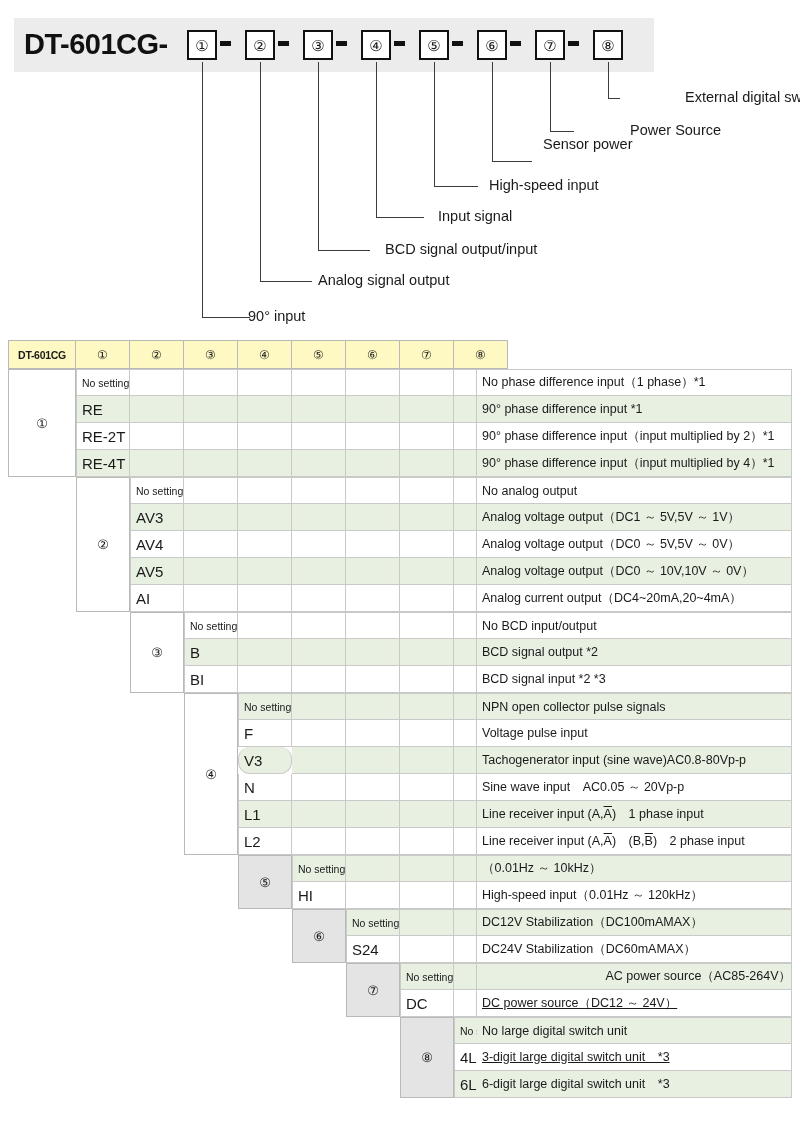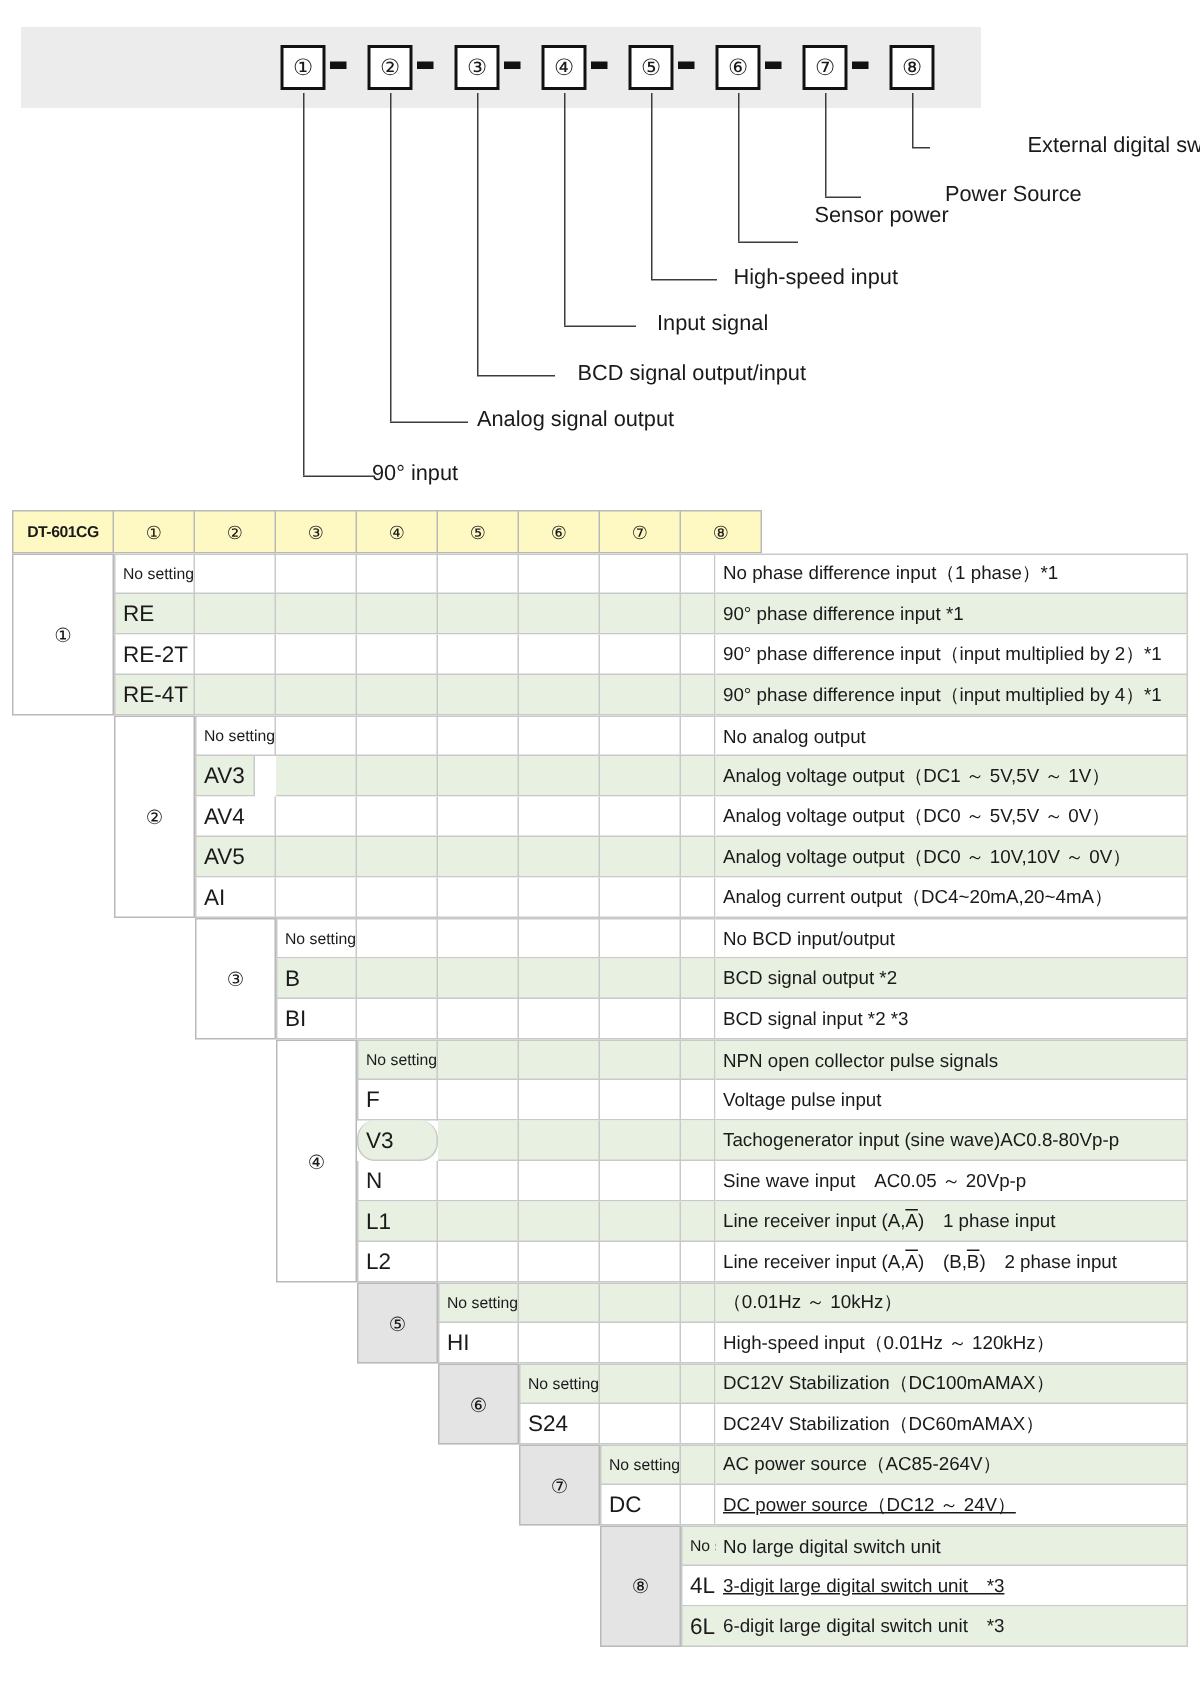--- a/index.html
+++ b/index.html
@@ -83,20 +83,21 @@
   .code-txt { padding-left:5px; font-size:15px; white-space:nowrap; }
   .code-txt.small { font-size:10.5px; }
   .desc-txt { padding-left:5px; font-size:12.5px; white-space:nowrap; }
   .ov { text-decoration:overline; }
 </style>
 </head>
 <body>
 
 <div id="banner-wrap">
   <div id="banner-bg"></div>
+  <div id="model-name">DT-601CG-</div>
   <div id="banner-boxes">
       <div class="code-box" style="left: 187px;">①</div>
       <div class="code-dash" style="left: 220px;"></div>
       <div class="code-box" style="left: 245px;">②</div>
       <div class="code-dash" style="left: 278px;"></div>
       <div class="code-box" style="left: 303px;">③</div>
       <div class="code-dash" style="left: 336px;"></div>
       <div class="code-box" style="left: 361px;">④</div>
       <div class="code-dash" style="left: 394px;"></div>
       <div class="code-box" style="left: 419px;">⑤</div>
@@ -209,21 +210,21 @@
       </div>
       <div class="cell white topline" style="left: 184px; top: 137px; width: 54px;"></div>
       <div class="cell white topline" style="left: 238px; top: 137px; width: 54px;"></div>
       <div class="cell white topline" style="left: 292px; top: 137px; width: 54px;"></div>
       <div class="cell white topline" style="left: 346px; top: 137px; width: 54px;"></div>
       <div class="cell white topline" style="left: 400px; top: 137px; width: 54px;"></div>
       <div class="cell white topline" style="left: 454px; top: 137px; width: 23px;"></div>
       <div class="cell white topline" style="left: 477px; top: 137px; width: 315px;">
         <span class="desc-txt">No analog output</span>
       </div>
-      <div class="cell first green" style="left: 130px; top: 164px; width: 40px;">
+      <div class="cell first green" style="left: 130px; top: 164px; width: 54px;">
         <span class="code-txt">AV3</span>
       </div>
       <div class="cell green" style="left: 184px; top: 164px; width: 54px;"></div>
       <div class="cell green" style="left: 238px; top: 164px; width: 54px;"></div>
       <div class="cell green" style="left: 292px; top: 164px; width: 54px;"></div>
       <div class="cell green" style="left: 346px; top: 164px; width: 54px;"></div>
       <div class="cell green" style="left: 400px; top: 164px; width: 54px;"></div>
       <div class="cell green" style="left: 454px; top: 164px; width: 23px;"></div>
       <div class="cell green" style="left: 477px; top: 164px; width: 315px;">
         <span class="desc-txt">Analog voltage output（DC1 ～ 5V,5V ～ 1V）</span>
@@ -393,21 +394,21 @@
       <div class="cell white" style="left: 400px; top: 596px; width: 54px;"></div>
       <div class="cell white" style="left: 454px; top: 596px; width: 23px;"></div>
       <div class="cell white" style="left: 477px; top: 596px; width: 315px;">
         <span class="desc-txt">DC24V Stabilization（DC60mAMAX）</span>
       </div>
       <div class="grp-label shaded" style="left: 346px; top: 623px; width: 54px; height: 54px;">⑦</div>
       <div class="cell first green topline" style="left: 400px; top: 623px; width: 54px;">
         <span class="code-txt small">No setting</span>
       </div>
       <div class="cell green topline" style="left: 454px; top: 623px; width: 23px;"></div>
-      <div class="cell green topline" style="left: 477px; top: 623px; width: 315px;">
+      <div class="cell green topline" style="left: 477px; top: 623px; width: 315px; justify-content: flex-end;">
         <span class="desc-txt">AC power source（AC85-264V）</span>
       </div>
       <div class="cell first white" style="left: 400px; top: 650px; width: 54px;">
         <span class="code-txt">DC</span>
       </div>
       <div class="cell white" style="left: 454px; top: 650px; width: 23px;"></div>
       <div class="cell white" style="left: 477px; top: 650px; width: 315px; text-decoration: underline;">
         <span class="desc-txt">DC power source（DC12 ～ 24V）</span>
       </div>
       <div class="grp-label shaded" style="left: 400px; top: 677px; width: 54px; height: 81px;">⑧</div>

